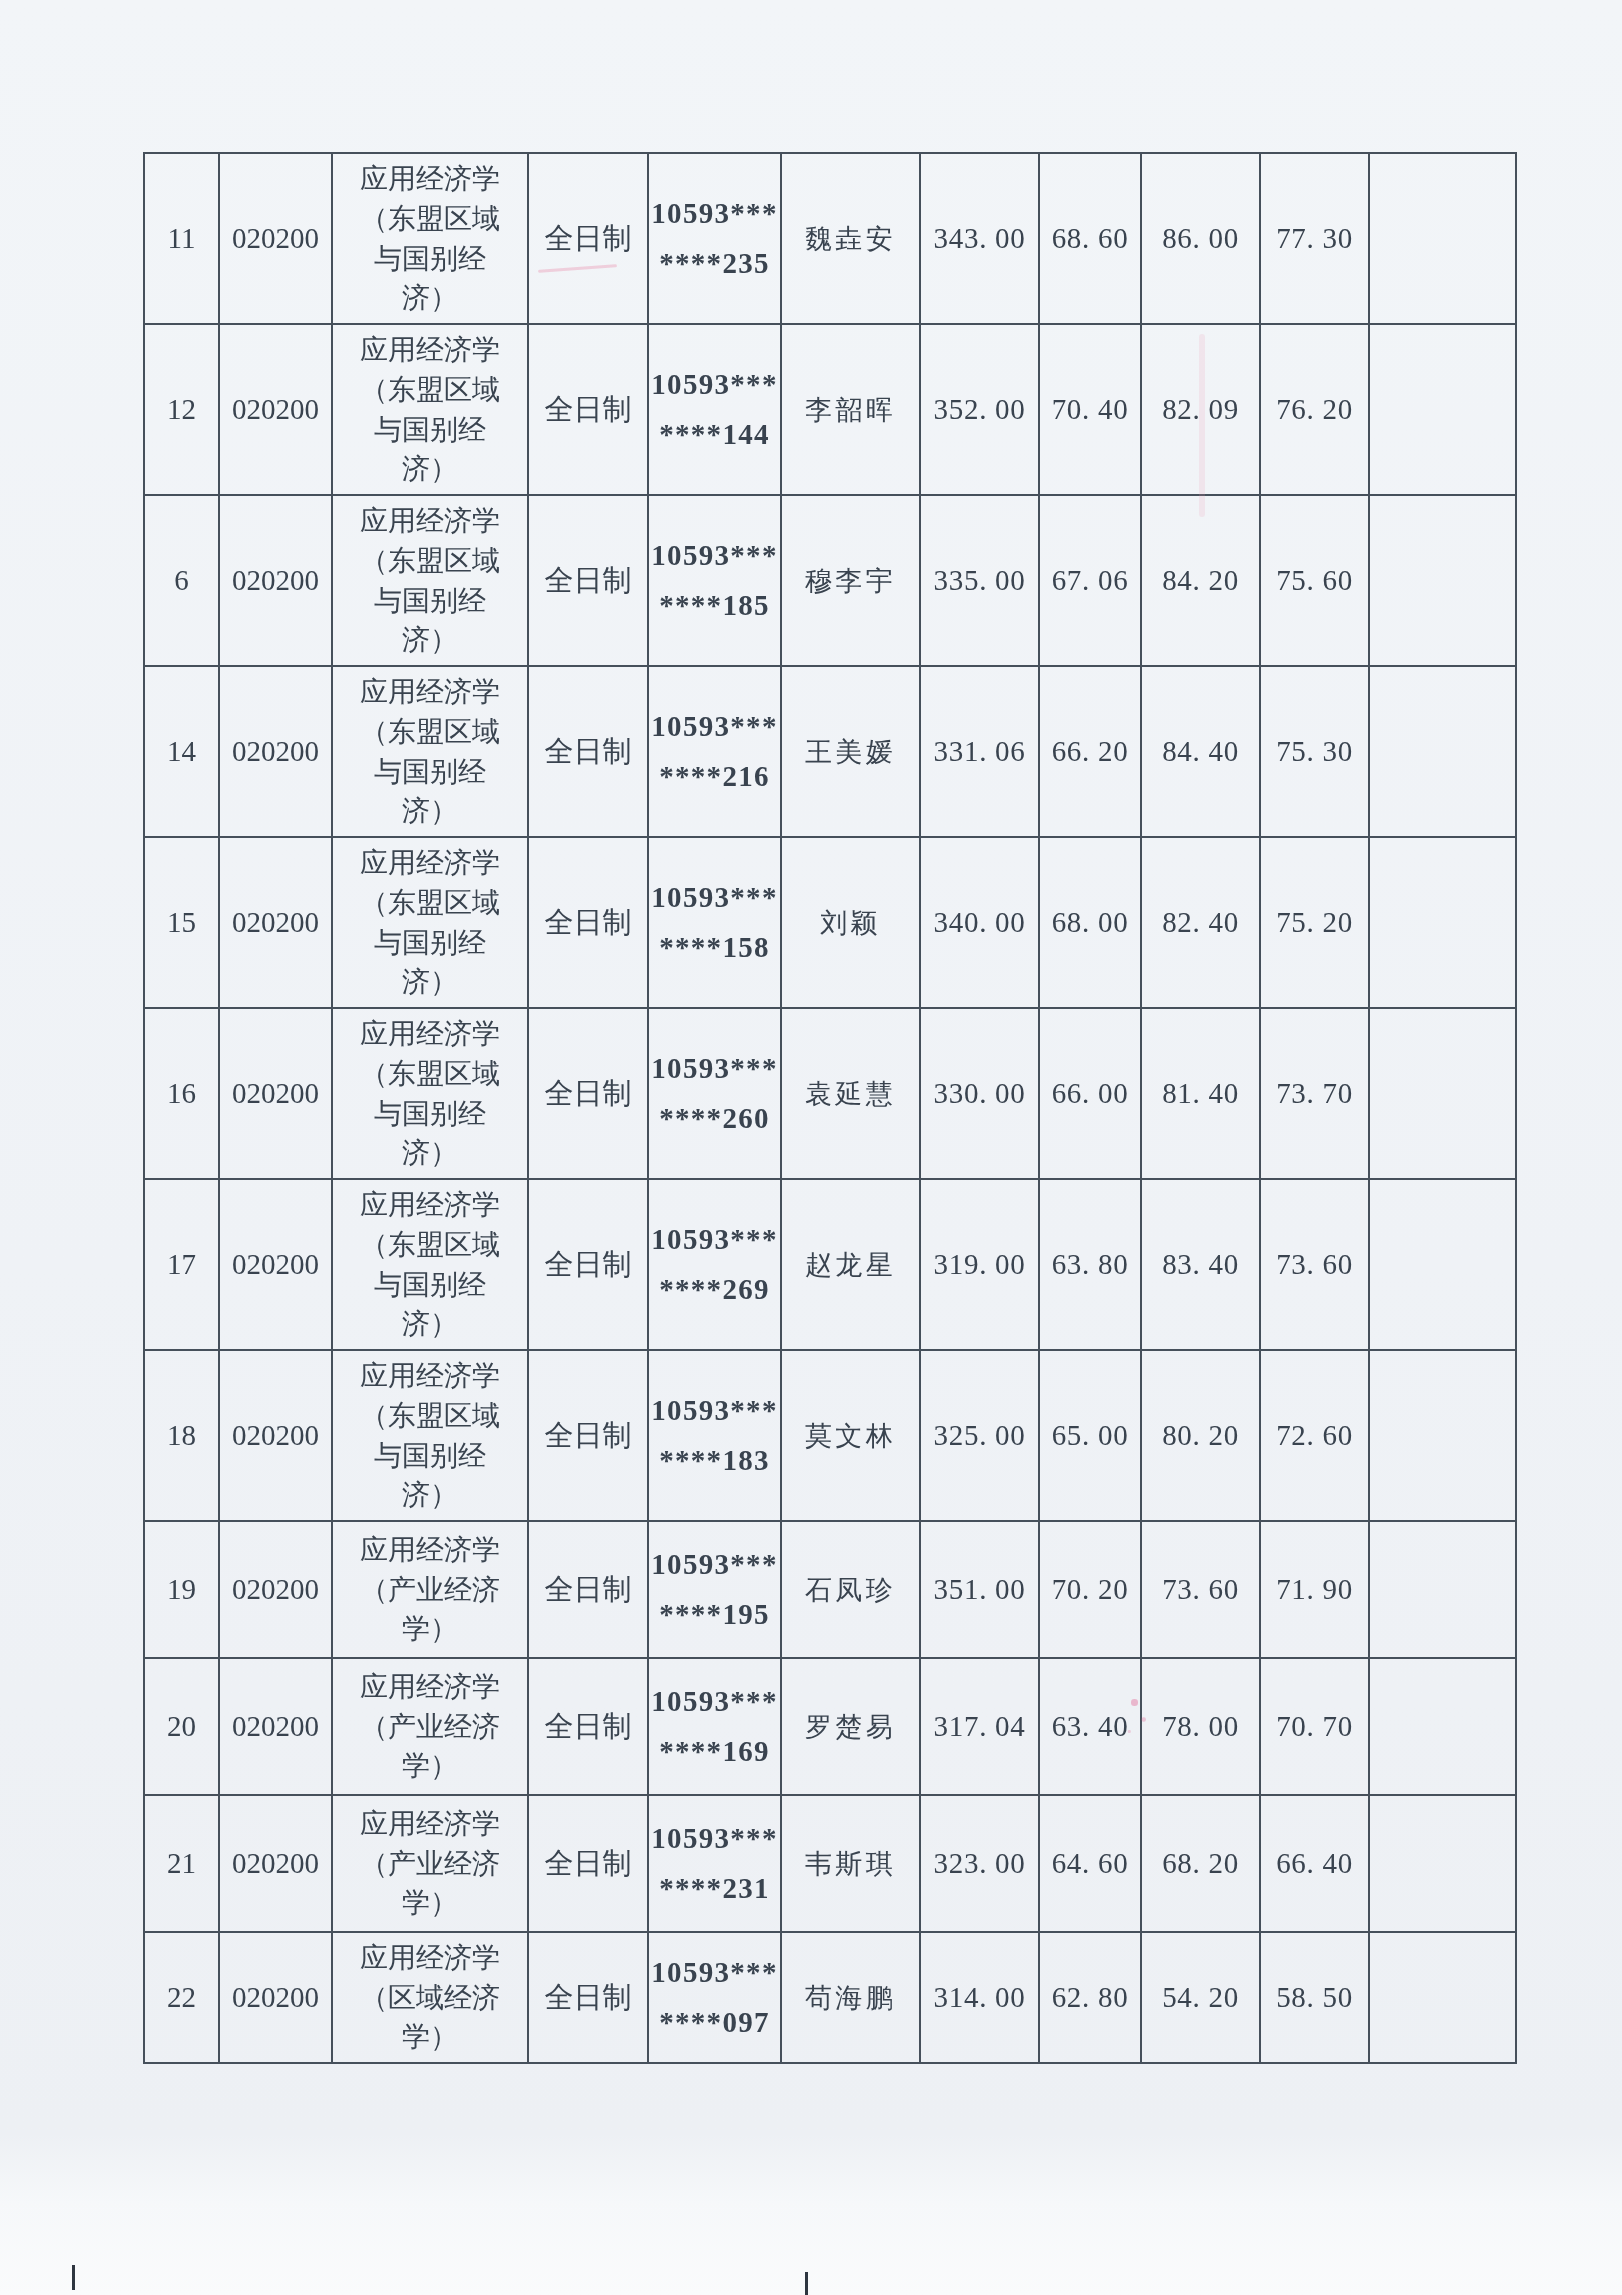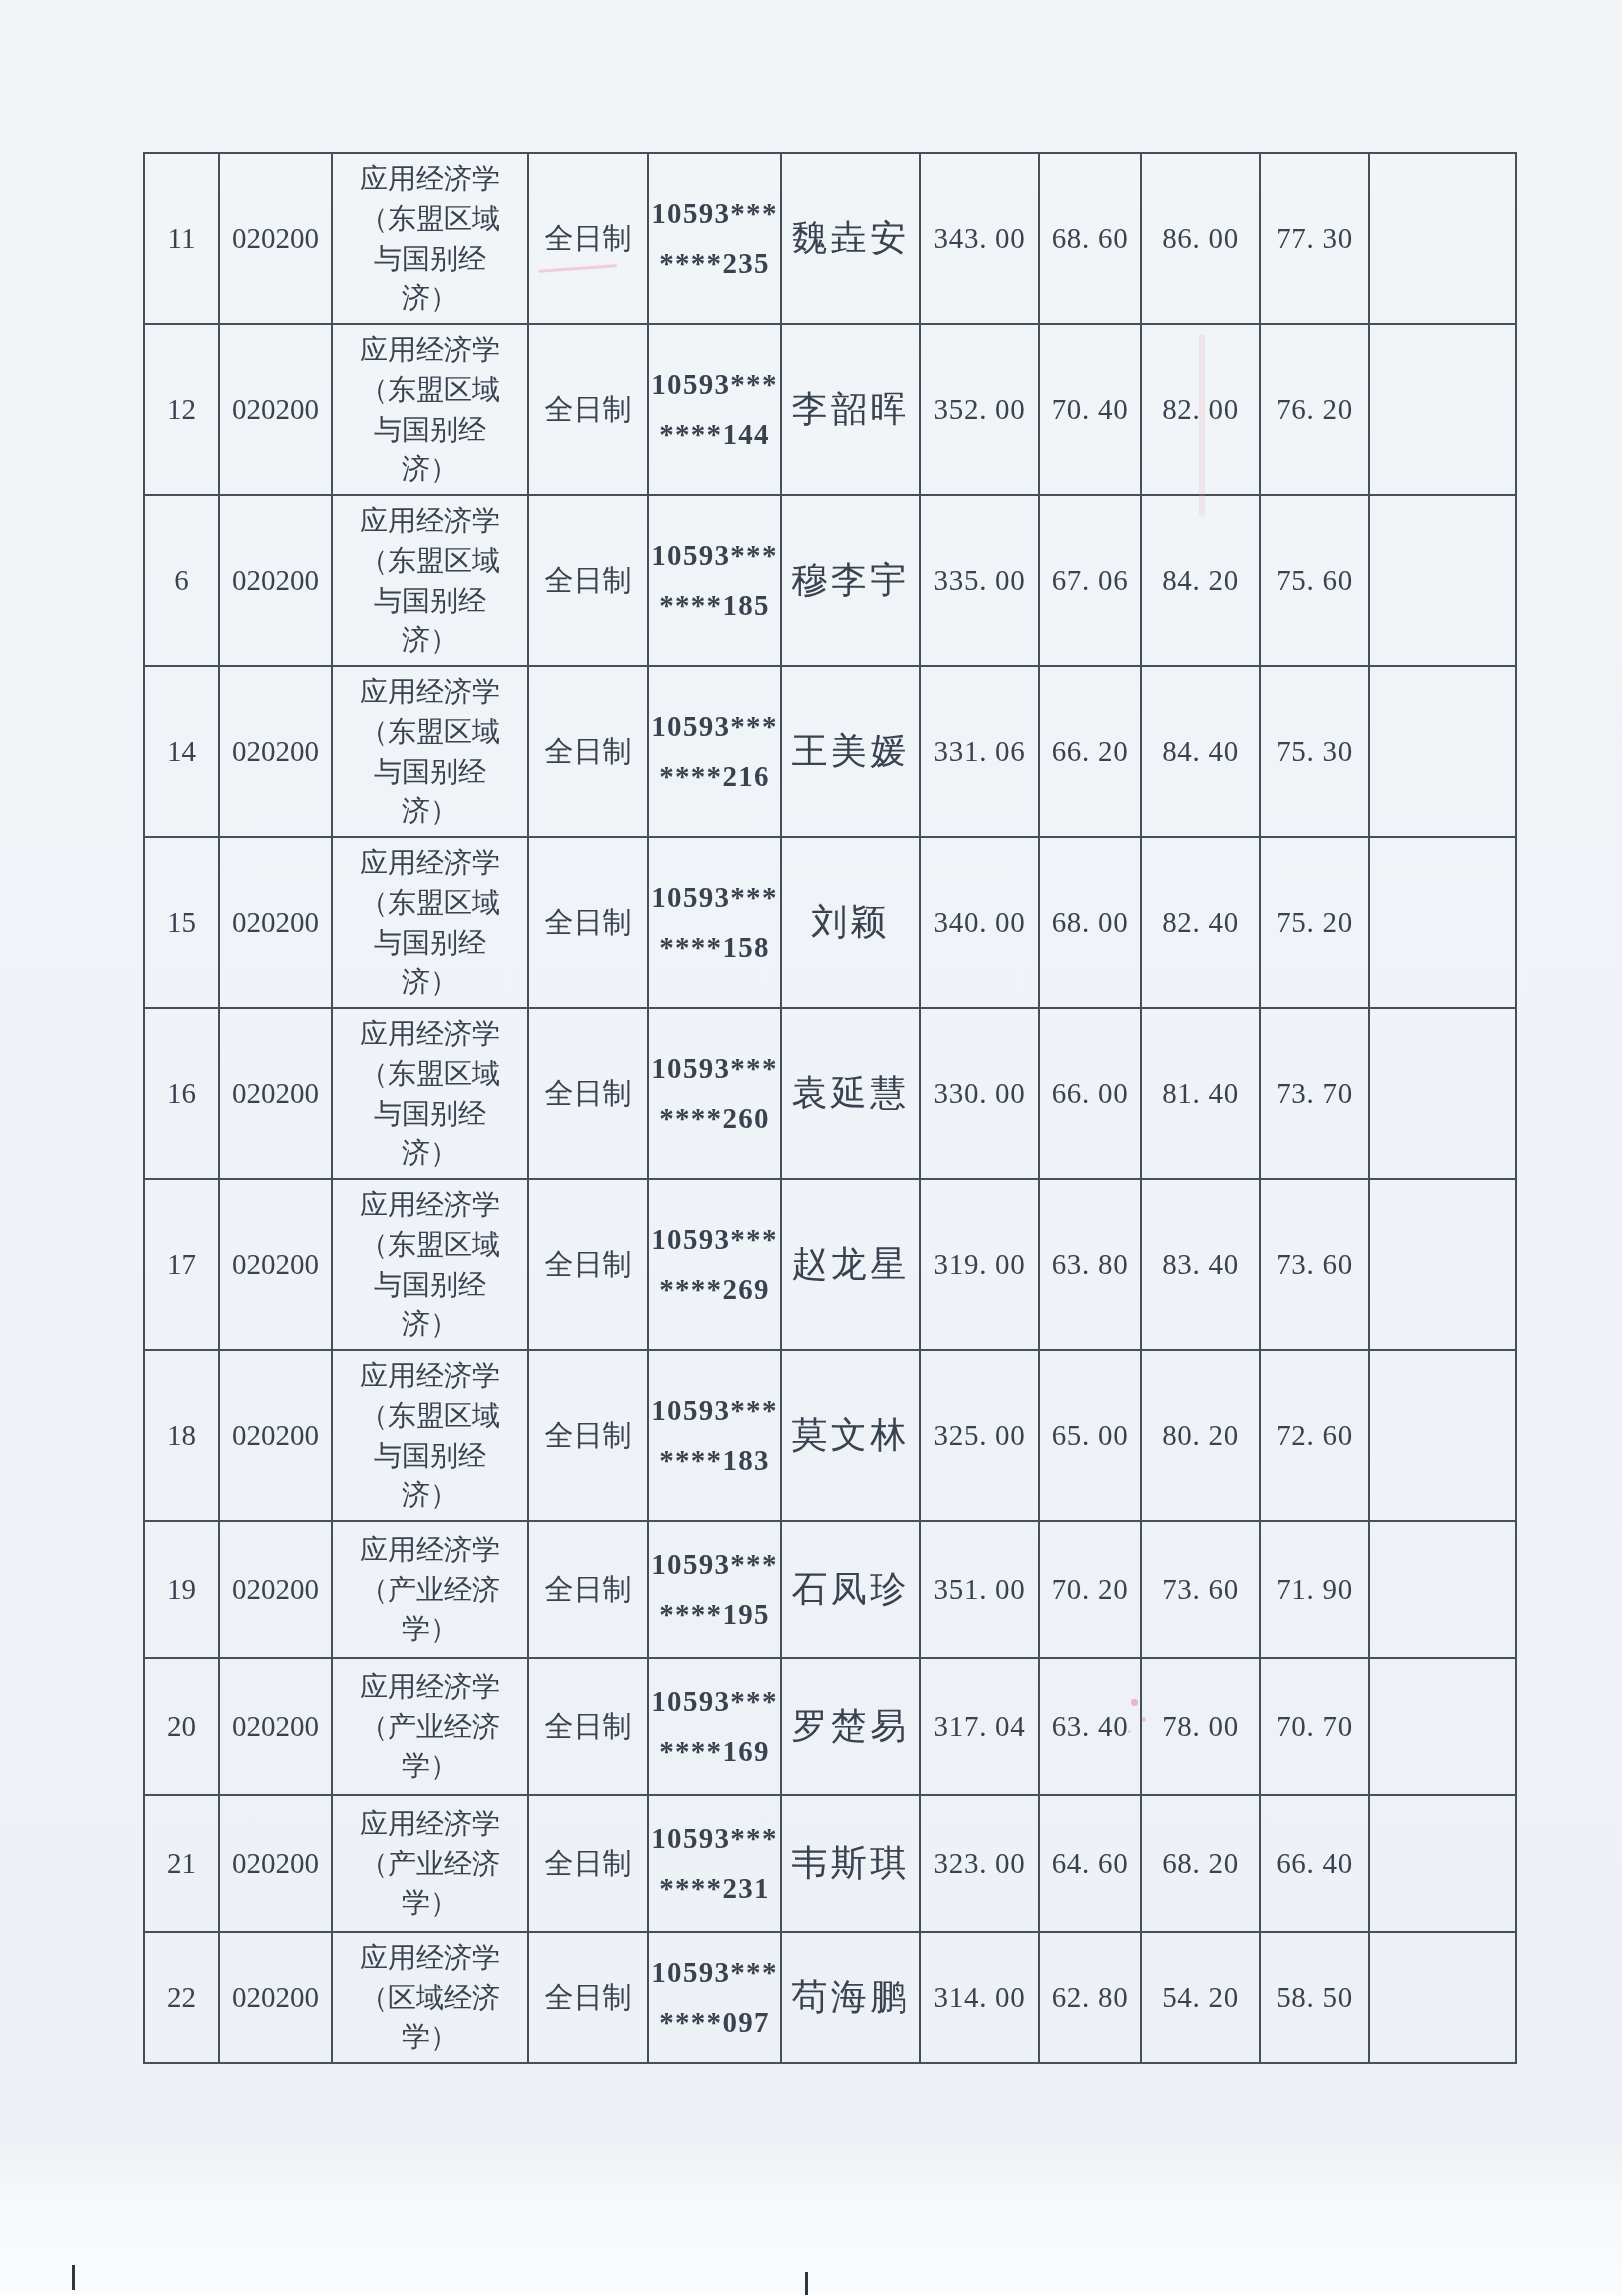--- a/index.html
+++ b/index.html
@@ -30,21 +30,21 @@
     vertical-align: middle;
     font-size: 29px;
     padding: 0;
     overflow: hidden;
   }
   #rows tr { height: 171px; }
   #rows tr:nth-child(n+9) { height: 137px; }
   #rows tr:nth-child(12) { height: 131px; }
   td.major { white-space: pre-line; line-height: 1.42; font-size: 28px; }
   td.exam  { white-space: pre-line; line-height: 1.72; letter-spacing: 1.3px; font-weight: bold; }
-  td.name  { font-size: 36px; letter-spacing: 3.3px; margin-top: 31px; }
+  td.name  { font-size: 27px; letter-spacing: 3.3px; margin-top: 31px; }
   td.score { letter-spacing: 0.7px; }
   
   .tick {
     position: absolute; width: 2.6px; height: 25px;
     background: #2e3640;
   }
   .artifact { position: absolute; pointer-events: none; }
   .artifact-1 { width: 79px; height: 3.3px; background: rgba(232,120,155,0.30); transform: rotate(-4deg); border-radius: 2px; }
   .artifact-2 { width: 5.9px; height: 183px; background: rgba(236,150,175,0.16); border-radius: 3.3px; }
   .artifact-3 { width: 6.5px; height: 6.5px; background: rgba(225,90,140,0.38); border-radius: 50%; box-shadow: 9.2px 17px 0 -1.3px rgba(225,90,140,0.3), -5.2px 29px 0 -2px rgba(225,90,140,0.25); }
@@ -93,21 +93,21 @@
     <td class="major">应用经济学
 （东盟区域
 与国别经
 济）</td>
     <td>全日制</td>
     <td class="exam">10593***
 ****144</td>
     <td class="name">李韶晖</td>
     <td class="score">352. 00</td>
     <td class="score">70. 40</td>
-    <td class="score">82. 00</td>
+    <td class="score">82. 09</td>
     <td class="score">76. 20</td>
     <td></td>
   </tr>
 
   <tr>
     <td>6</td>
     <td>020200</td>
     <td class="major">应用经济学
 （东盟区域
 与国别经

